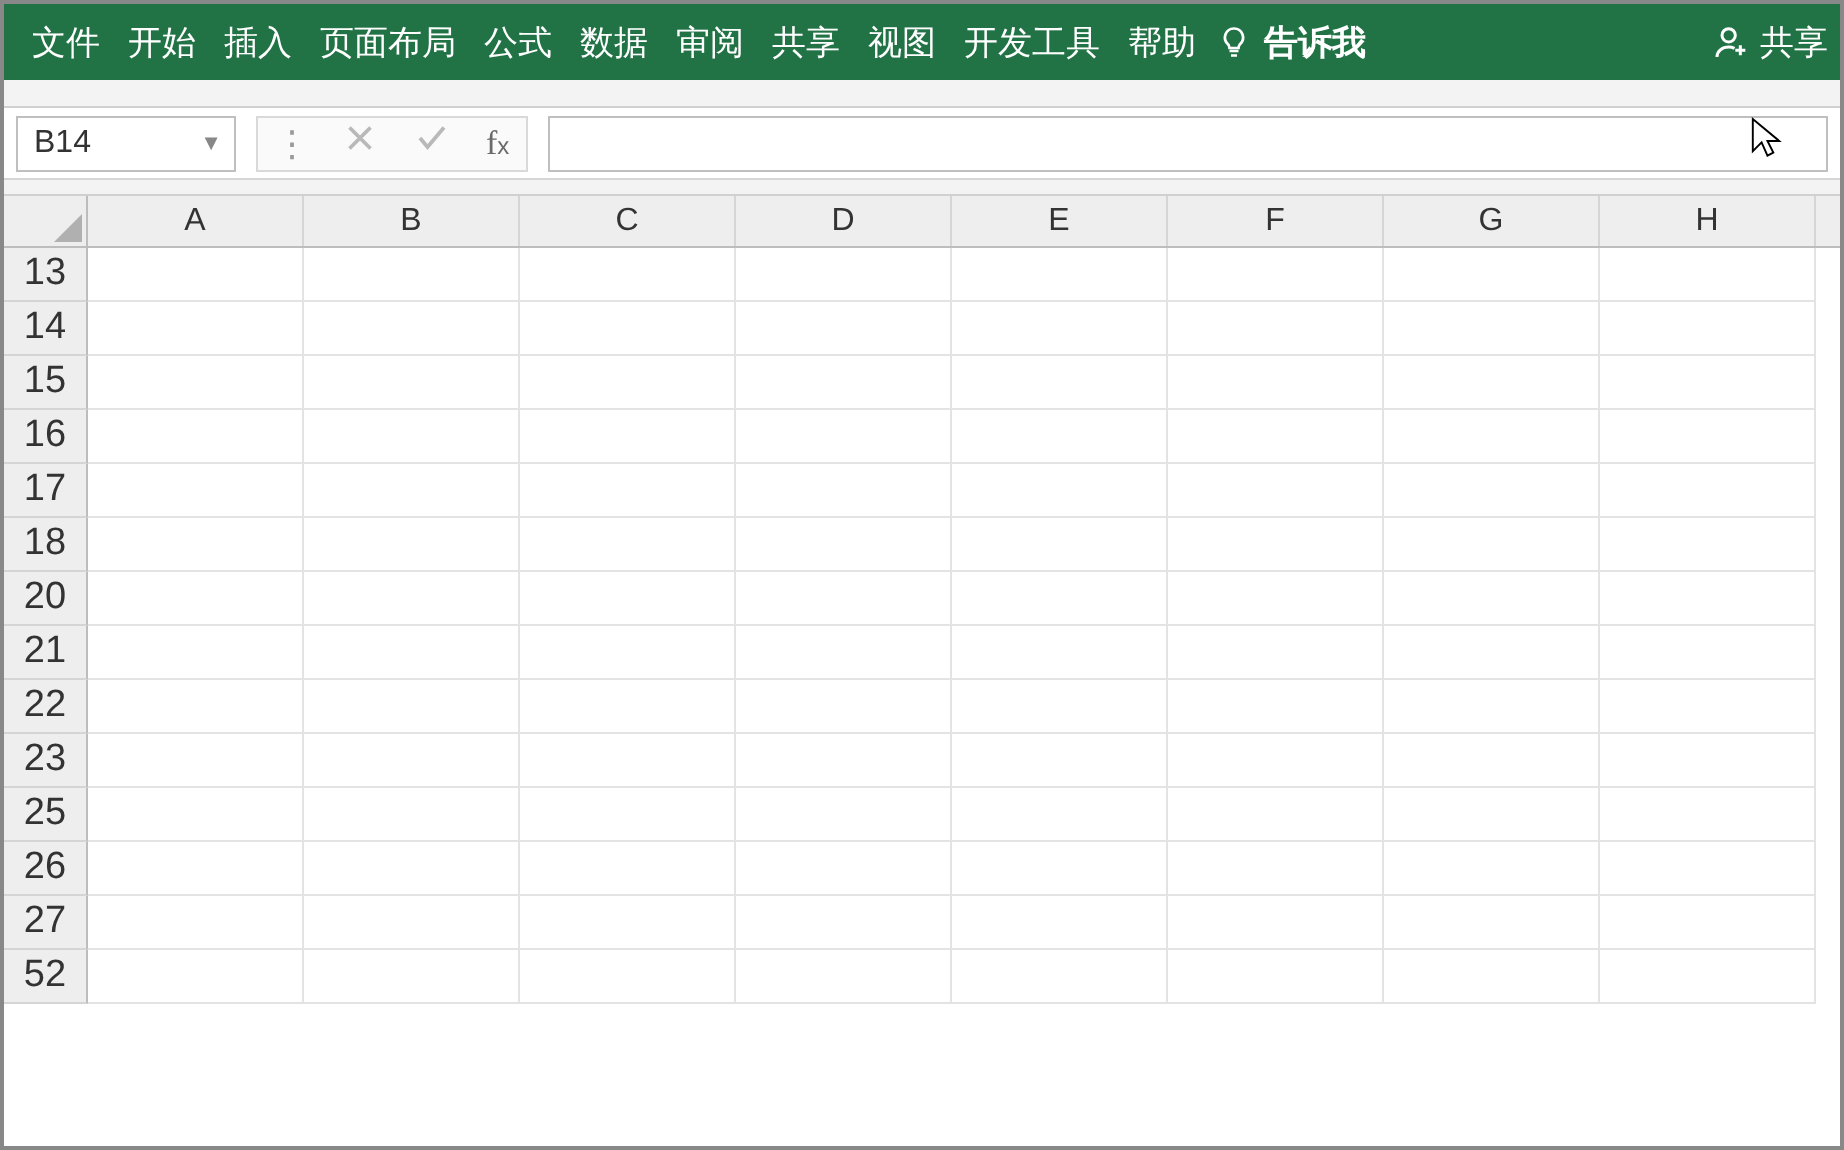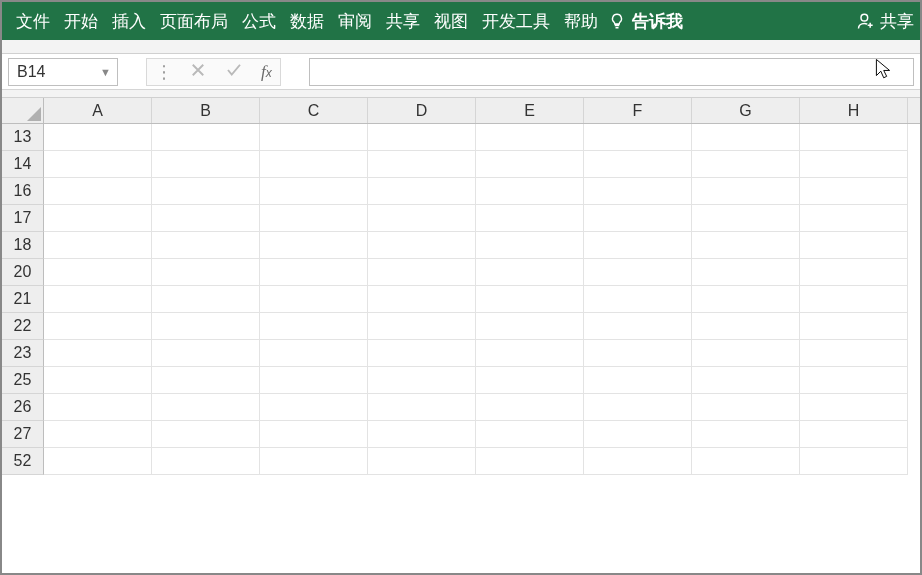--- a/index.html
+++ b/index.html
@@ -28,21 +28,21 @@
   .ribbon-shadow { height: 14px; background: #f3f3f3; border-bottom: 1px solid #d0d0d0; }
 
   
   .fbar-row {
     height: 36px;
     background: #fff;
     display: flex;
     align-items: center;
     border-bottom: 1px solid #d5d5d5;
     padding: 4px 6px;
-    gap: 28px;
+    gap: 10px;
   }
   .name-box {
     width: 110px;
     height: 28px;
     border: 1px solid #bfbfbf;
     background: #fff;
     display: flex;
     align-items: center;
     justify-content: space-between;
     padding: 0 6px 0 8px;
@@ -55,21 +55,21 @@
     display: flex;
     align-items: center;
     gap: 18px;
     padding: 0 8px;
     border: 1px solid #d9d9d9;
     height: 28px;
     background: #fafafa;
   }
   .fbar-btns .dots { color: #9a9a9a; font-size: 18px; line-height: 1; letter-spacing: -2px; }
   .fbar-btns svg { width: 18px; height: 18px; }
-  .fbar-btns .fx { font-style: italic; font-family: "Times New Roman", serif; font-size: 17px; color: #6a6a6a; }
+  .fbar-btns .fx { font-family: "Times New Roman", serif; font-size: 17px; color: #6a6a6a; }
 
   .formula-input {
     flex: 1;
     height: 28px;
     border: 1px solid #bfbfbf;
     background: #fff;
     padding: 0 6px;
     font-size: 15px;
   }
 
@@ -118,21 +118,21 @@
     height: 27px;
   }
   .row-h {
     width: 42px;
     background: #eeeeee;
     border-right: 1px solid #bdbdbd;
     border-bottom: 1px solid #d5d5d5;
     display: flex;
     align-items: center;
     justify-content: center;
-    font-size: 16px;
+    font-size: 19px;
     color: #333;
   }
   .cell {
     width: 108px;
     border-right: 1px solid #e3e3e3;
     border-bottom: 1px solid #e3e3e3;
     background: #fff;
   }
   .cell:first-of-type { width: 140px; }
 
@@ -240,20 +240,31 @@
           <div class="cell"></div>
           <div class="cell"></div>
           <div class="cell"></div>
           <div class="cell"></div>
           <div class="cell"></div>
           <div class="cell"></div>
           <div class="cell"></div>
           <div class="cell"></div>
         </div>
         <div class="row">
+          <div class="row-h">15</div>
+          <div class="cell"></div>
+          <div class="cell"></div>
+          <div class="cell"></div>
+          <div class="cell"></div>
+          <div class="cell"></div>
+          <div class="cell"></div>
+          <div class="cell"></div>
+          <div class="cell"></div>
+        </div>
+        <div class="row">
           <div class="row-h">16</div>
           <div class="cell"></div>
           <div class="cell"></div>
           <div class="cell"></div>
           <div class="cell"></div>
           <div class="cell"></div>
           <div class="cell"></div>
           <div class="cell"></div>
           <div class="cell"></div>
         </div>

